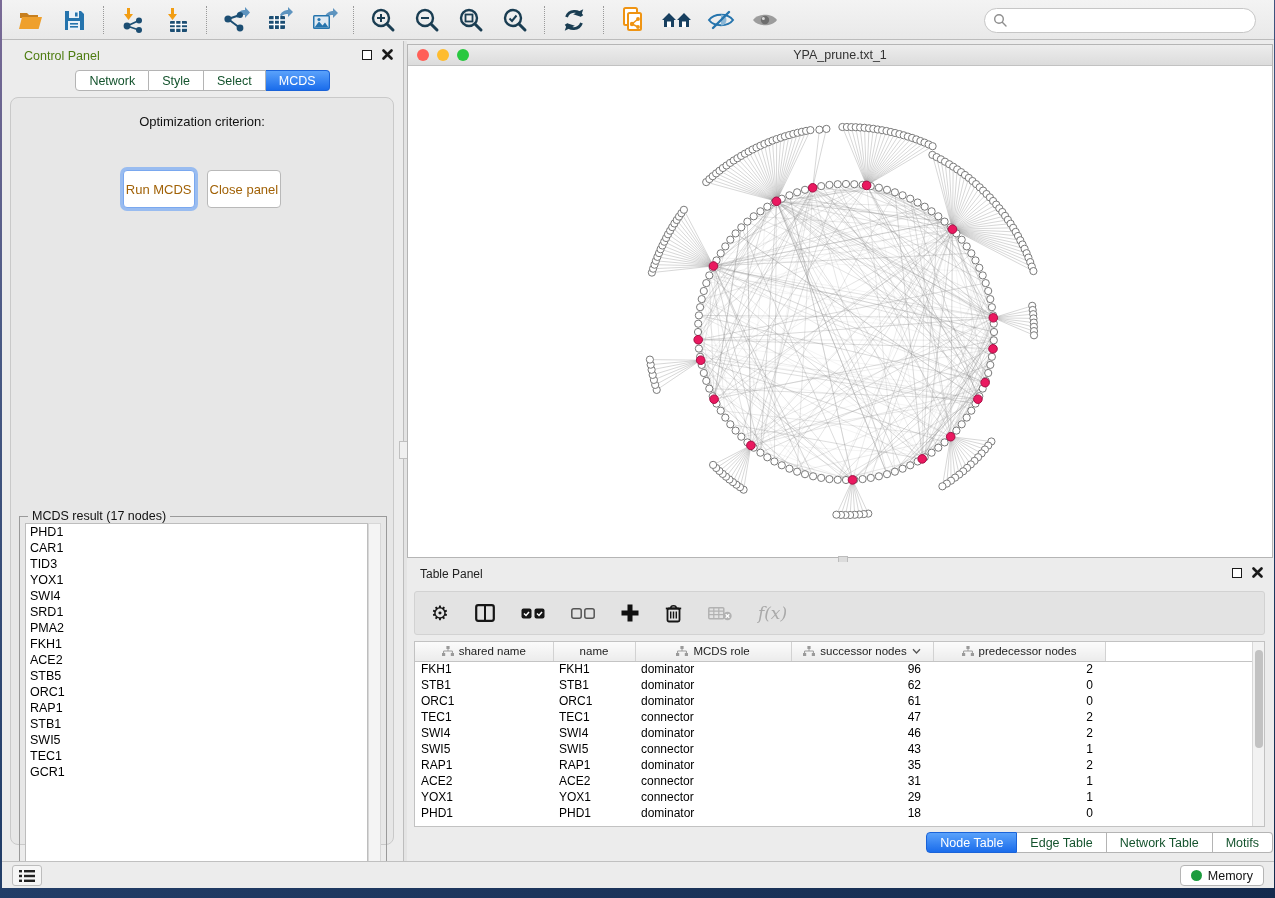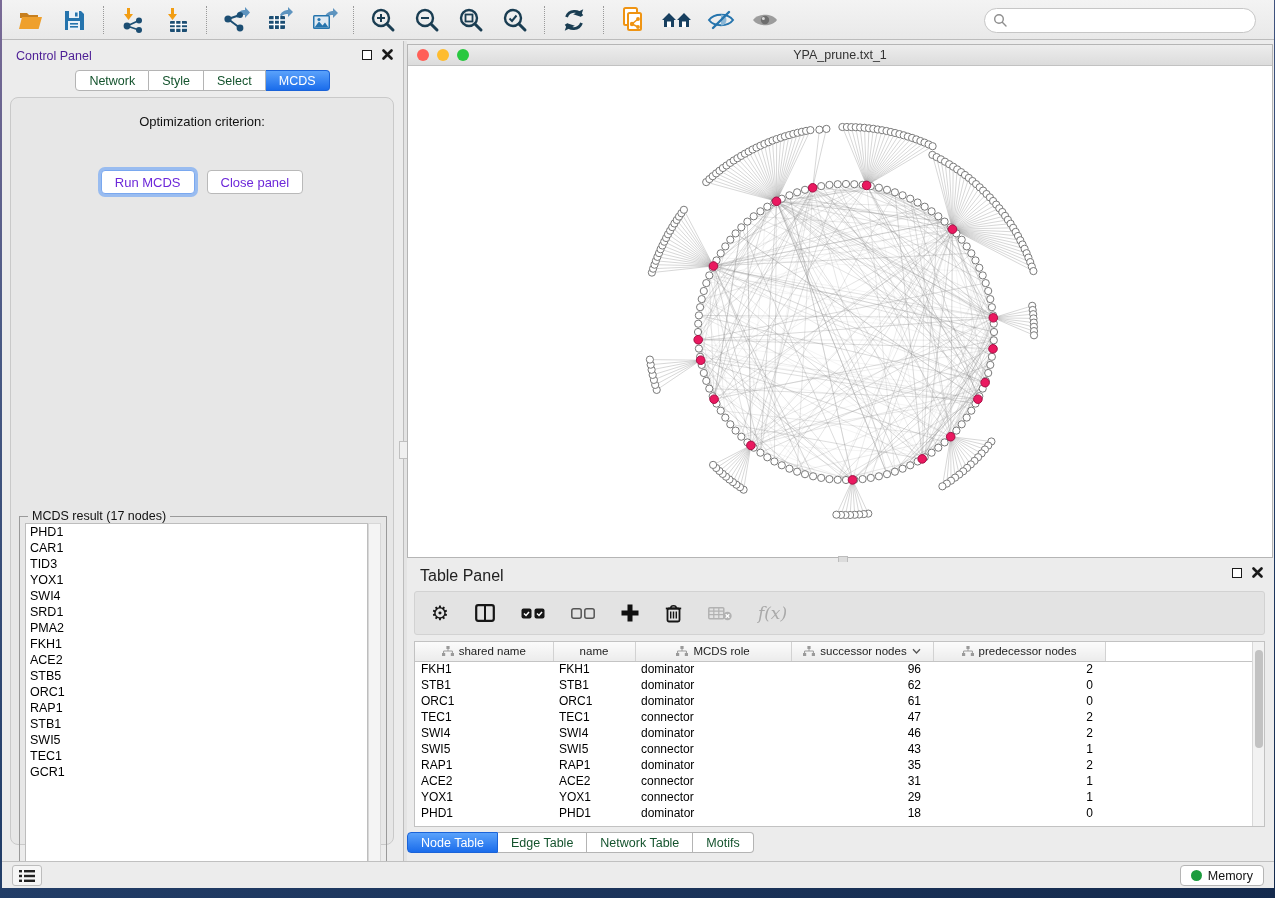--- a/index.html
+++ b/index.html
@@ -15,41 +15,41 @@
   .toolbar { position:absolute; left:0; top:0; right:0; height:40px;
     background:linear-gradient(#f3f3f3,#e9e9e9); border-bottom:1px solid #bcbcbc;
     display:flex; align-items:center; padding-left:6px; }
   .tb-btn { width:40px; height:32px; display:flex; align-items:center; justify-content:center; margin:0 2px; }
   .tb-sep { width:1px; height:28px; border-left:1px dotted #9a9a9a; margin:0 7px; }
   .search-wrap { position:absolute; right:18px; top:8px; width:272px; height:25px;
     border:1px solid #c6c6c6; border-radius:13px; background:#fff; display:flex; align-items:center; padding-left:8px; }
 
   
   .control-panel { position:absolute; left:0; top:41px; width:401px; bottom:27px; background:#ececec; }
-  .cp-header { position:absolute; left:14px; top:8px; font-size:12.5px; color:#4c1d95; }
+  .cp-header { position:absolute; left:22px; top:8px; font-size:12.5px; color:#4d7c0f; }
   .panel-winbtns { position:absolute; right:10px; top:8px; display:flex; gap:10px; align-items:center; }
   .float-box { width:10px; height:10px; border:1.5px solid #1a1a1a; background:#fff; }
   .seg { display:flex; }
   .seg-btn { height:21px; padding:0 13px; background:#fff; border:1px solid #b4b4b4; border-left:none;
     font-size:12.5px; display:flex; align-items:center; color:#14532d; }
   .seg-btn:first-child { border-left:1px solid #b4b4b4; border-radius:4px 0 0 4px; }
   .seg-btn:last-child { border-radius:0 4px 4px 0; }
   .seg-btn.sel { background:linear-gradient(#5aa2fb,#1a6ceb); border-color:#1a63d8; color:#fff; }
   .cp-tabs { position:absolute; top:29px; left:0; right:0; display:flex; justify-content:center; }
   .cp-body { position:absolute; left:8px; top:56px; width:384px; height:748px;
     background:#e7e7e7; border:1px solid #c9c9c9; border-radius:8px; }
   .opt-label { position:absolute; top:16px; width:100%; text-align:center; font-size:13px; color:#111; }
   .dropdown { position:absolute; left:36px; top:40px; width:312px; height:22px; background:#fff;
     border:1px solid #b3b3b3; border-radius:4px; display:flex; align-items:center; }
   .dropdown .dd-text { flex:1; padding-left:8px; font-size:12.5px; color:#111; white-space:nowrap; }
   .dd-stepper { width:19px; height:20px; margin-right:1px; border-radius:3px;
     background:linear-gradient(#70b1fc,#2e7cf0); display:flex; flex-direction:column;
     align-items:center; justify-content:center; gap:1px; }
-  .btn { height:24px; background:#fff; border:1px solid #b9b9b9; border-radius:4px;
-    font-size:13px; padding:0 13px; color:#6d28d9; display:inline-flex; align-items:center; }
+  .btn { height:38px; background:#fff; border:1px solid #b9b9b9; border-radius:4px;
+    font-size:13px; padding:0 2px; color:#a16207; display:inline-flex; align-items:center; }
   .btn.focus-ring { box-shadow:0 0 0 3px rgba(110,165,245,.65); border-color:#7aa8ef; }
   .cp-buttons { position:absolute; top:72px; width:100%; display:flex; justify-content:center; gap:12px; }
   .result-group { position:absolute; left:8px; top:418px; width:368px; height:362px;
     border:1px solid #9a9a9a; }
   .result-legend { position:absolute; left:8px; top:-8px; background:#e7e7e7; padding:0 4px;
     font-size:12.5px; color:#111; }
   .result-list { position:absolute; left:5px; top:6px; right:18px; bottom:5px; background:#fff;
     border:1px solid #bdbdbd; overflow:hidden; }
   .result-scroll { position:absolute; top:6px; right:5px; width:13px; bottom:5px; background:#f4f4f4;
     border:1px solid #d7d7d7; }
@@ -69,41 +69,41 @@
   .net-titlebar { position:absolute; left:0; top:0; right:0; height:21px;
     background:linear-gradient(#ededed,#dcdcdc); border-bottom:1px solid #c2c2c2;
     display:flex; align-items:center; }
   .traffic { display:flex; gap:8px; margin-left:9px; }
   .light { width:12px; height:12px; border-radius:50%; }
   .net-title { position:absolute; left:0; right:0; text-align:center; font-size:12.5px; color:#333; }
   .net-canvas { position:absolute; left:0; top:21px; right:0; bottom:0; background:#fff; }
 
   
   .table-panel { position:absolute; left:405px; top:562px; right:1px; height:296px; background:#ececec; }
-  .tp-header { position:absolute; left:13px; top:5px; font-size:16px; color:#222; }
+  .tp-header { position:absolute; left:13px; top:5px; font-size:12px; color:#222; }
   .tp-winbtns { position:absolute; right:10px; top:5px; display:flex; gap:10px; align-items:center; }
   .tp-toolbar { position:absolute; left:7px; right:8px; top:29px; height:44px; background:#e3e3e3;
     border:1px solid #d2d2d2; border-radius:3px; display:flex; align-items:center; padding-left:16px; gap:26px; }
   .tp-tool { display:flex; align-items:center; justify-content:center; }
   .gear-glyph { font-size:20px; color:#161616; line-height:20px; }
   .fx-glyph { font-family:"DejaVu Serif", serif; font-style:italic; font-size:17px; color:#a9a9a9; }
   .tbl-wrap { position:absolute; left:7px; right:8px; top:79px; height:186px; background:#fff;
     border:1px solid #c2c2c2; overflow:hidden; }
   table.node-table { border-collapse:collapse; table-layout:fixed; width:100%; }
   .node-table th { height:19px; background:linear-gradient(#fbfbfb,#ececec);
     border-right:1px solid #d2d2d2; border-bottom:1px solid #c4c4c4; font-weight:normal;
     font-size:11.5px; color:#222; text-align:left; position:relative; }
   .node-table th.nohead { background:#fff; border-right:none; border-bottom:1px solid #c4c4c4; }
   .th-inner { display:flex; align-items:center; justify-content:center; gap:5px; }
   .node-table td { height:16px; font-size:12px; color:#000; padding:0 12px 0 6px; white-space:nowrap; overflow:hidden; }
   .node-table td.num { text-align:right; }
   .tbl-scroll { position:absolute; right:0; top:0; width:12px; bottom:0; background:#f2f2f2;
     border-left:1px solid #d8d8d8; }
   .tbl-thumb { position:absolute; left:1.5px; width:8px; top:8px; height:98px; background:#c2c2c2; border-radius:4px; }
-  .tp-tabs { position:absolute; left:0; right:0; top:270px; display:flex; justify-content:flex-start; }
+  .tp-tabs { position:absolute; left:0; right:0; top:270px; display:flex; justify-content:flex-end; }
 
   
   .status-bar { position:absolute; left:0; right:0; bottom:0; height:27px; background:#ececec;
     border-top:1px solid #c0c0c0; }
   .status-left-btn { position:absolute; left:10px; top:3px; width:30px; height:21px; background:#f6f6f6;
     border:1px solid #bdbdbd; border-radius:3px; display:flex; align-items:center; justify-content:center; }
   .memory-btn { position:absolute; right:10px; top:3px; height:21px; background:#fff;
     border:1px solid #b5b5b5; border-radius:4px; display:flex; align-items:center; gap:6px;
     padding:0 10px; font-size:12.5px; color:#111; }
   .mem-dot { width:11px; height:11px; border-radius:50%; }

